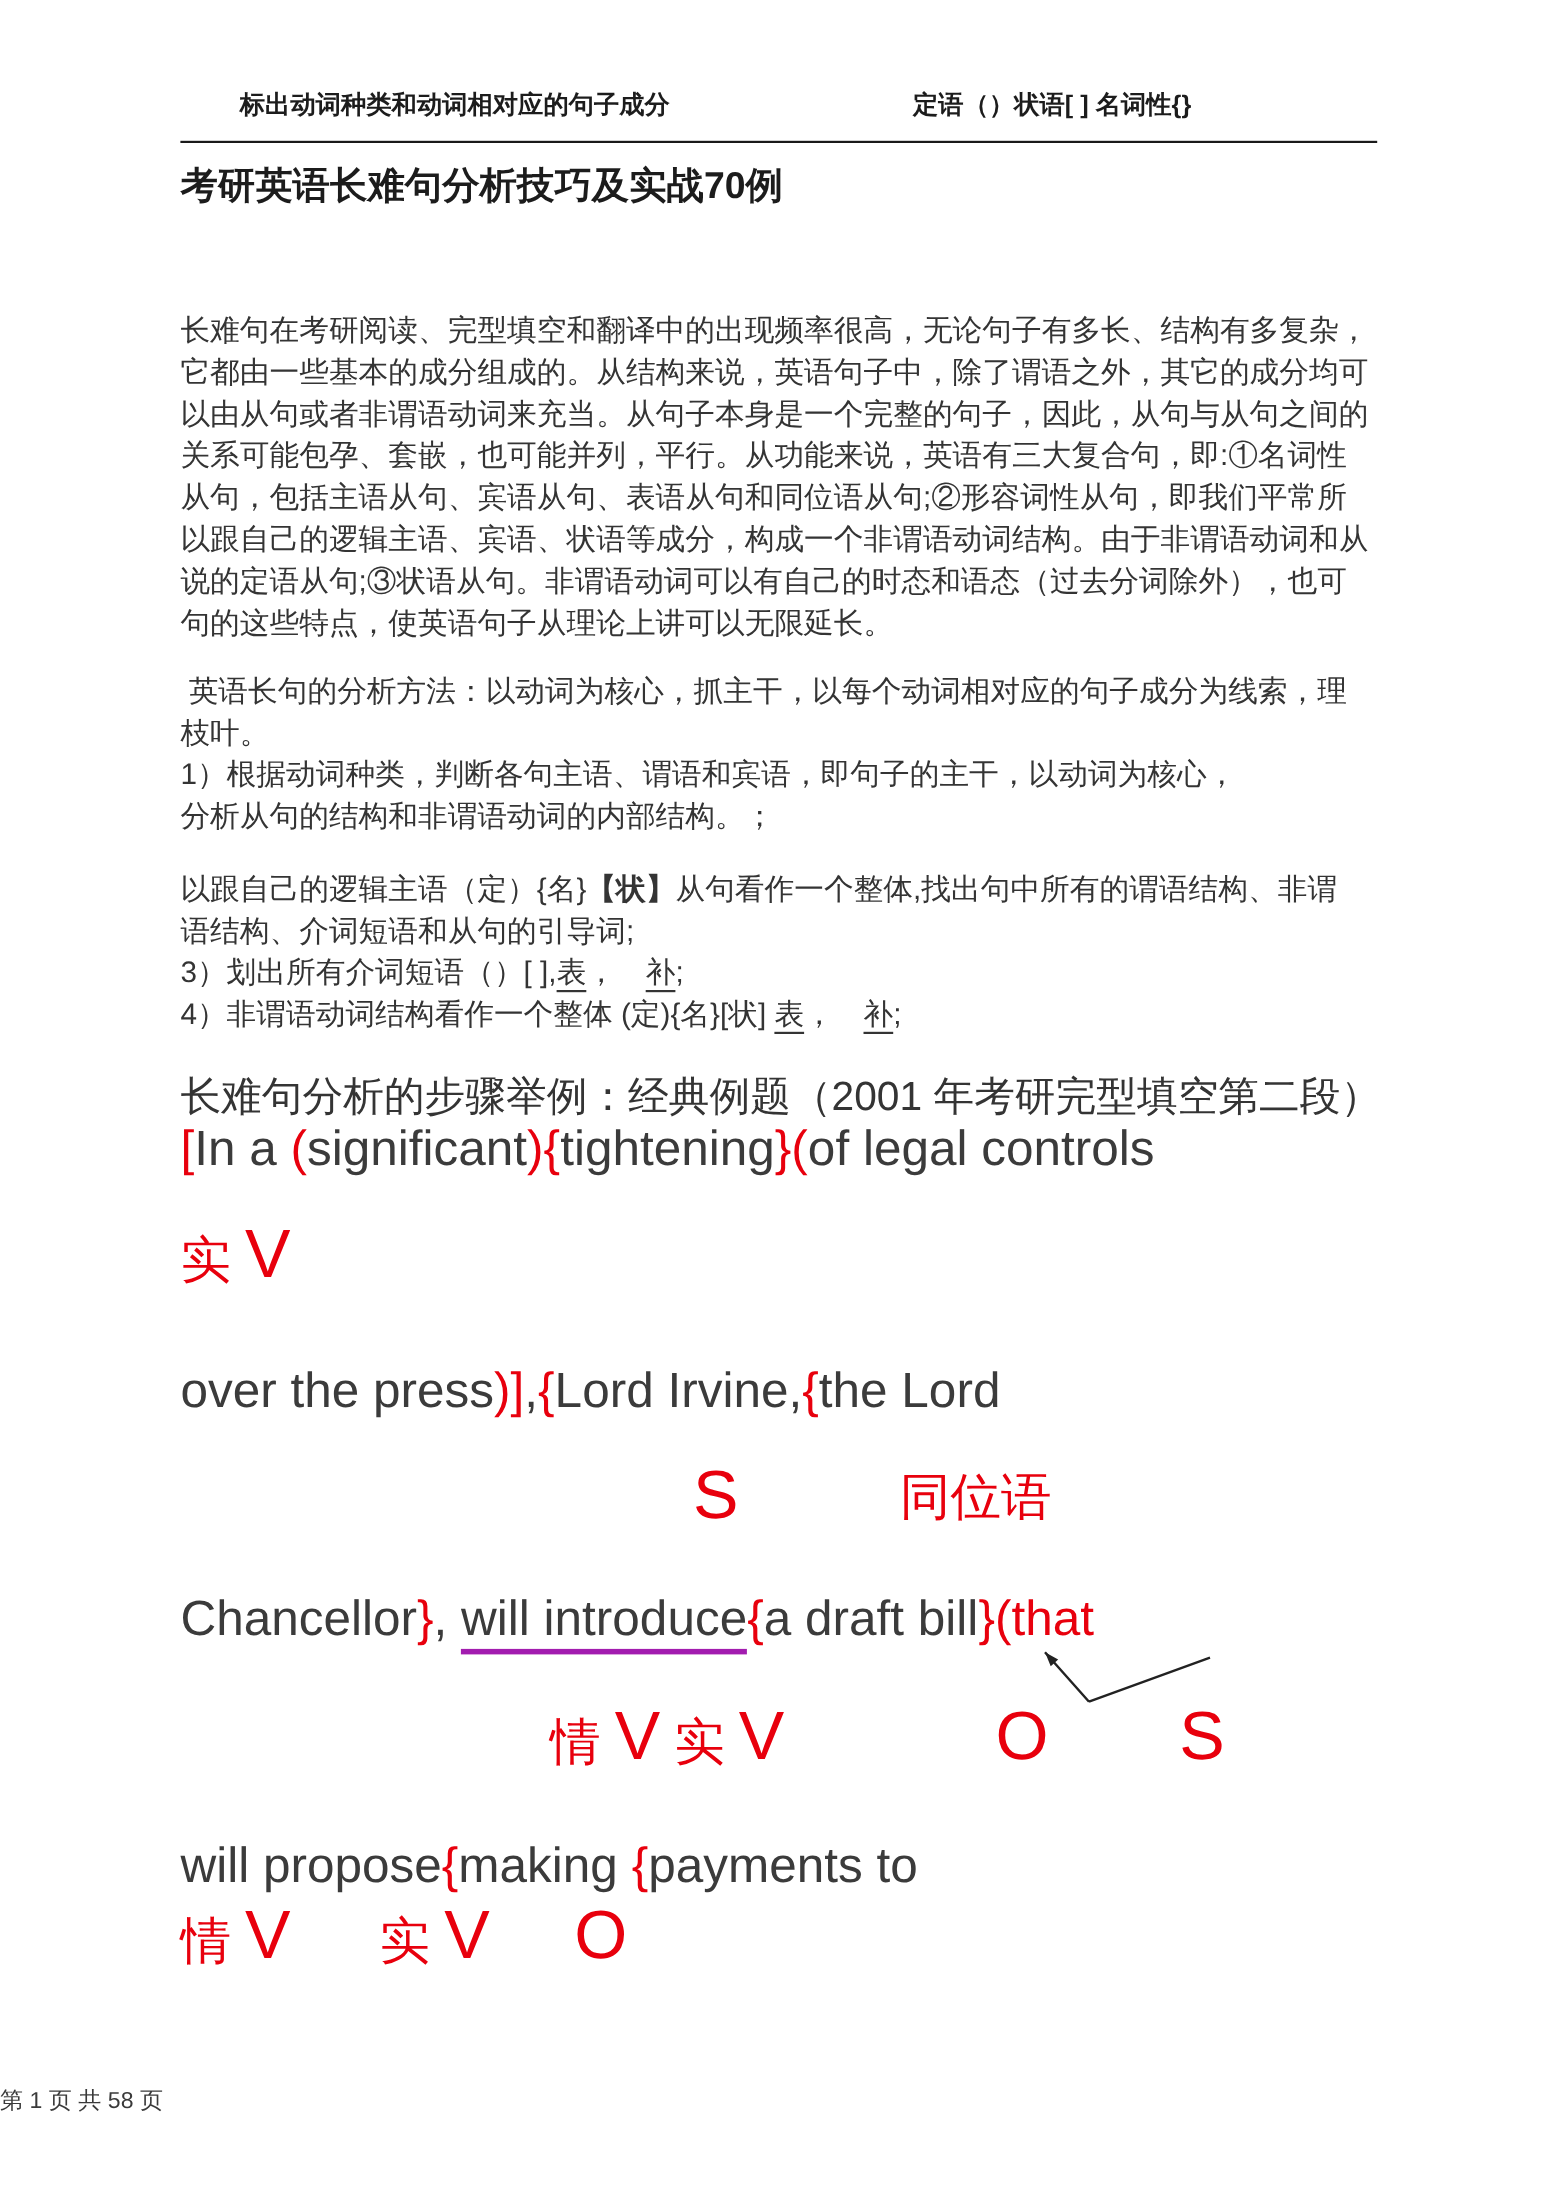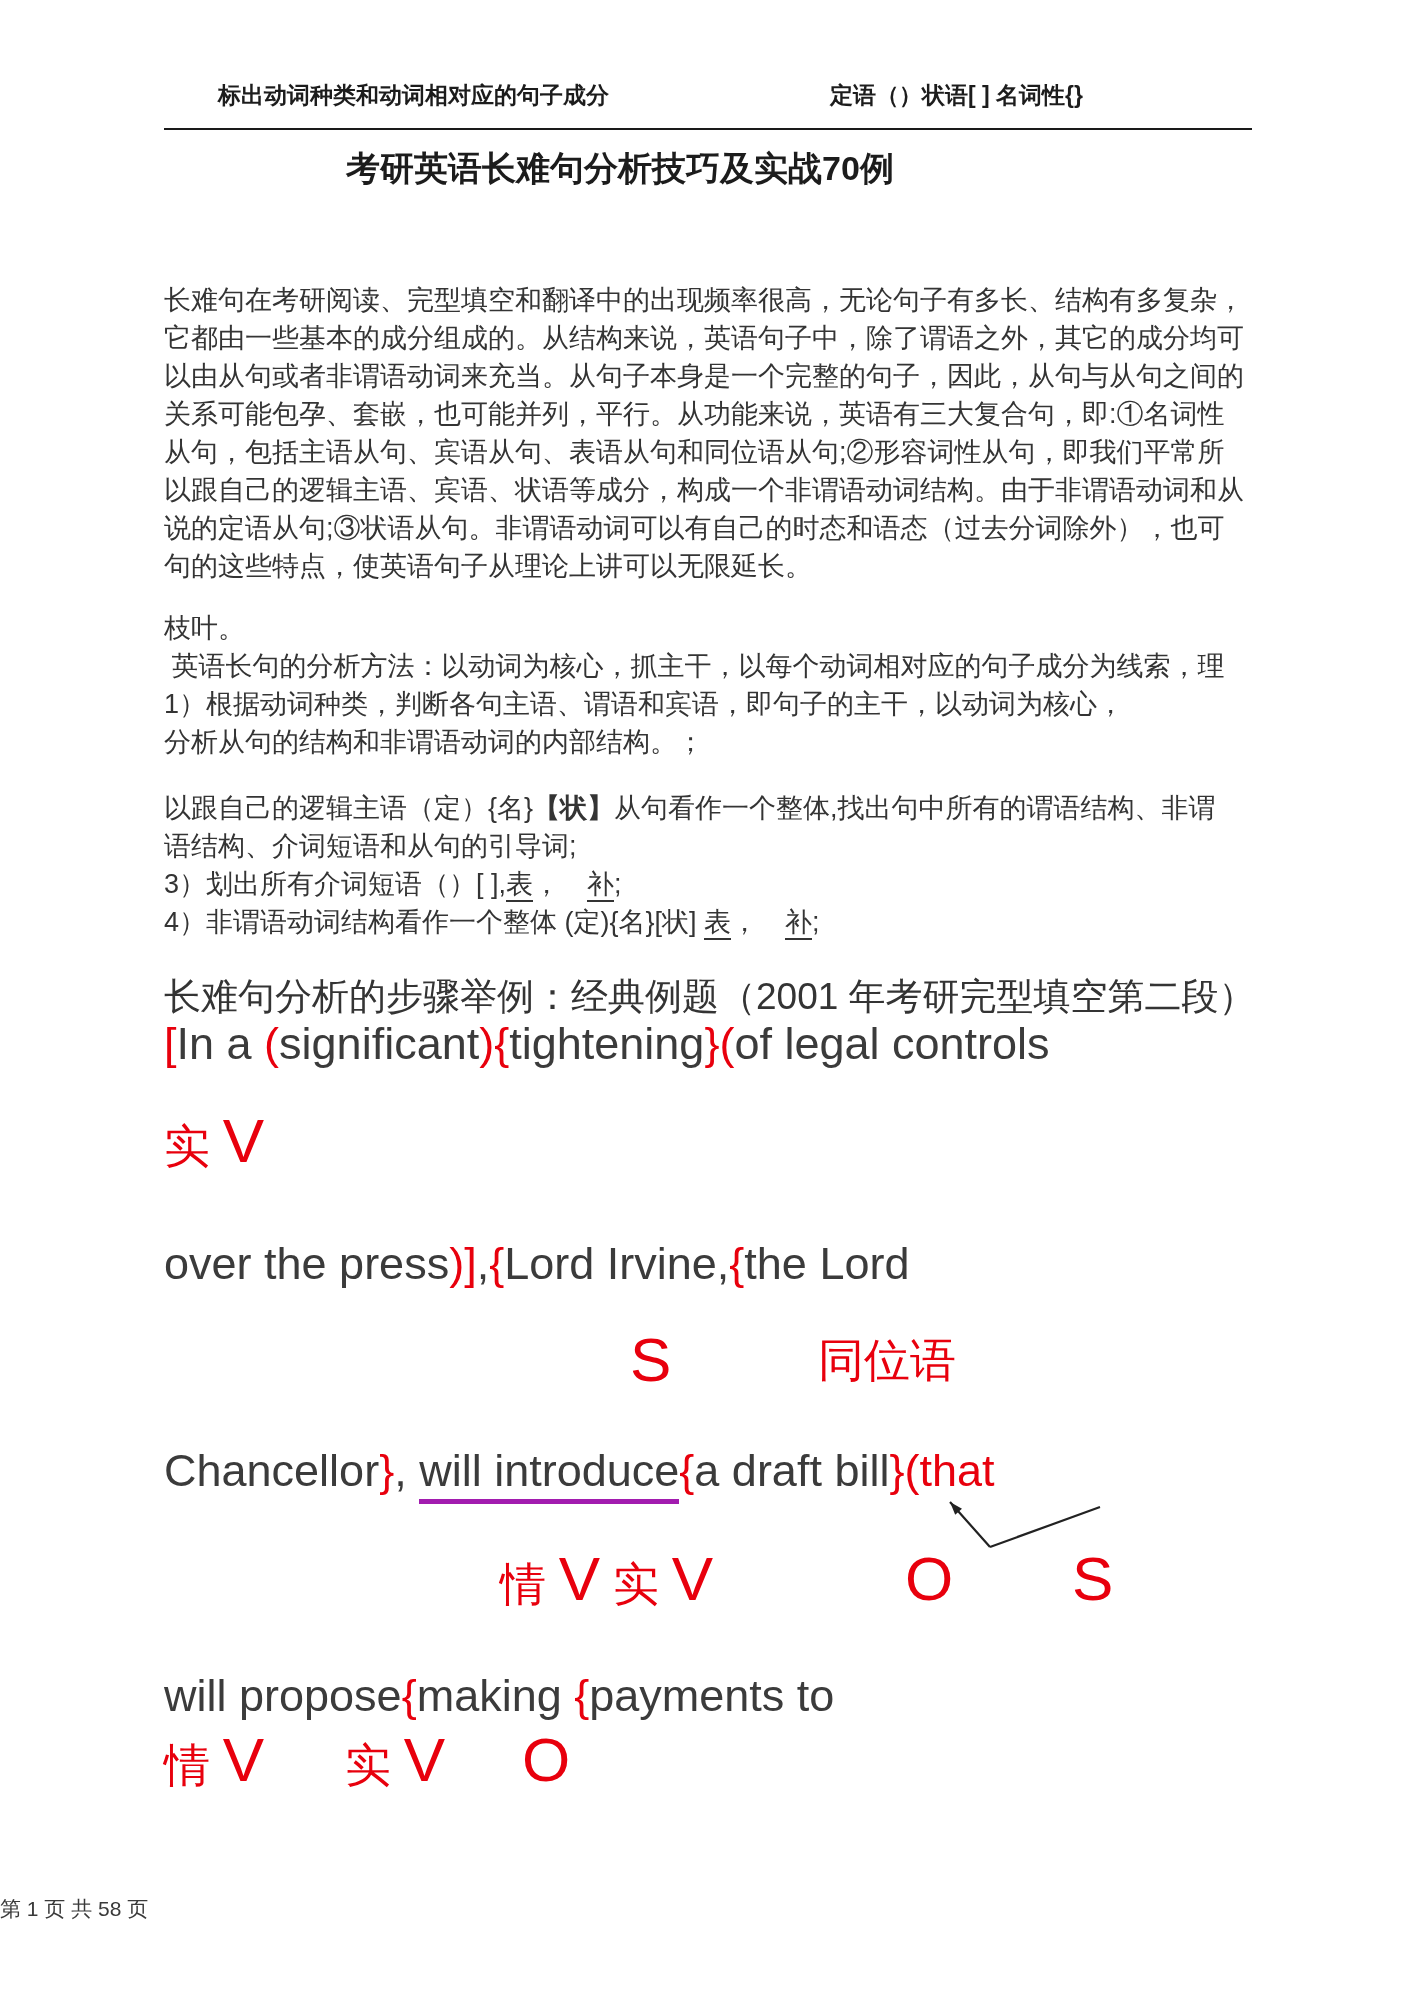--- a/index.html
+++ b/index.html
@@ -2,21 +2,21 @@
 <html><head>
 <meta charset="utf-8">
 <style>
   *{box-sizing:border-box}
   html,body{margin:0;padding:0;background:#ffffff}
   .page{position:relative;width:1414px;height:1999px;background:#fff;overflow:hidden;
         font-family:Liberation Sans, sans-serif;color:#343434}
   .abs{position:absolute}
   .hdr{font-size:23px;font-weight:bold;color:#1c1c1c;white-space:pre}
   .rule{background:#1a1a1a;height:2px}
-  .title{font-size:34px;font-weight:bold;color:#1c1c1c;text-align:center;white-space:nowrap}
+  .title{font-size:34px;font-weight:bold;color:#1c1c1c;white-space:nowrap}
   .body-block .tline{font-size:27px;line-height:38px;white-space:pre}
   .tline .ul{border-bottom:2px solid #343434;padding-bottom:1px}
   .tline .bold{font-weight:bold}
   .caption{font-size:37px;white-space:pre}
   .bigline{font-size:45px;line-height:62px;white-space:pre;color:#3b3b3b}
   .bigline .red{color:#e8000d}
   .bigline .ul{border-bottom:5px solid #a21caf;padding-bottom:3px}
   .redlbl{font-size:46px;line-height:56px;color:#e8000d;white-space:pre}
   .redlbl .cap{font-size:62px;line-height:56px}
   .footer{width:1414px;text-align:left;font-size:21px;color:#3a3a3a;white-space:pre}
@@ -37,22 +37,22 @@
       <div class="tline">它都由一些基本的成分组成的。从结构来说，英语句子中，除了谓语之外，其它的成分均可</div>
       <div class="tline">以由从句或者非谓语动词来充当。从句子本身是一个完整的句子，因此，从句与从句之间的</div>
       <div class="tline">关系可能包孕、套嵌，也可能并列，平行。从功能来说，英语有三大复合句，即:①名词性</div>
       <div class="tline">从句，包括主语从句、宾语从句、表语从句和同位语从句;②形容词性从句，即我们平常所</div>
       <div class="tline">以跟自己的逻辑主语、宾语、状语等成分，构成一个非谓语动词结构。由于非谓语动词和从</div>
       <div class="tline">说的定语从句;③状语从句。非谓语动词可以有自己的时态和语态（过去分词除外），也可</div>
       <div class="tline">句的这些特点，使英语句子从理论上讲可以无限延长。</div>
     </div>
 
   <div class="abs body-block" style="left:164px;top:609px">
+      <div class="tline"> 英语长句的分析方法：以动词为核心，抓主干，以每个动词相对应的句子成分为线索，理</div>
       <div class="tline">枝叶。</div>
-      <div class="tline"> 英语长句的分析方法：以动词为核心，抓主干，以每个动词相对应的句子成分为线索，理</div>
       <div class="tline">1）根据动词种类，判断各句主语、谓语和宾语，即句子的主干，以动词为核心，</div>
       <div class="tline">分析从句的结构和非谓语动词的内部结构。；</div>
     </div>
 
   <div class="abs body-block" style="left:164px;top:789px">
     <div class="tline"><span>以跟自己的逻辑主语（定）{名}</span><span class="bold">【状】</span><span>从句看作一个整体,找出句中所有的谓语结构、非谓</span></div>
     <div class="tline"><span>语结构、介词短语和从句的引导词;</span></div>
     <div class="tline"><span>3）划出所有介词短语（）[ ],</span><span class="ul">表</span><span>，　</span><span class="ul">补</span><span>;</span></div>
     <div class="tline"><span>4）非谓语动词结构看作一个整体 (定){名}[状] </span><span class="ul">表</span><span>，　</span><span class="ul">补</span><span>;</span></div>
   </div>

